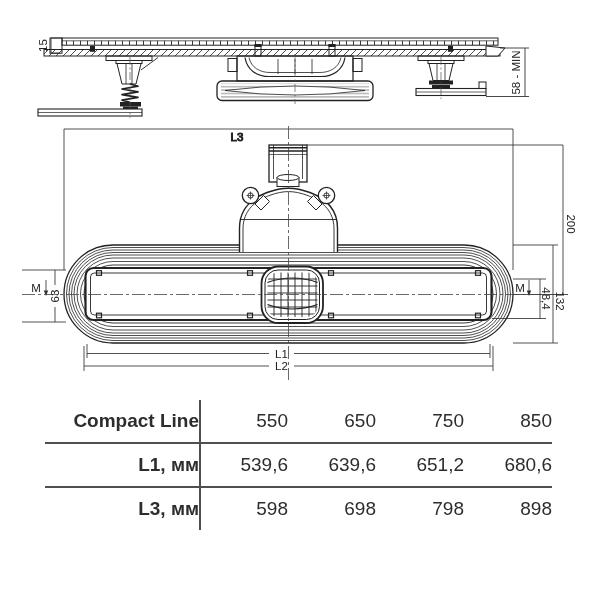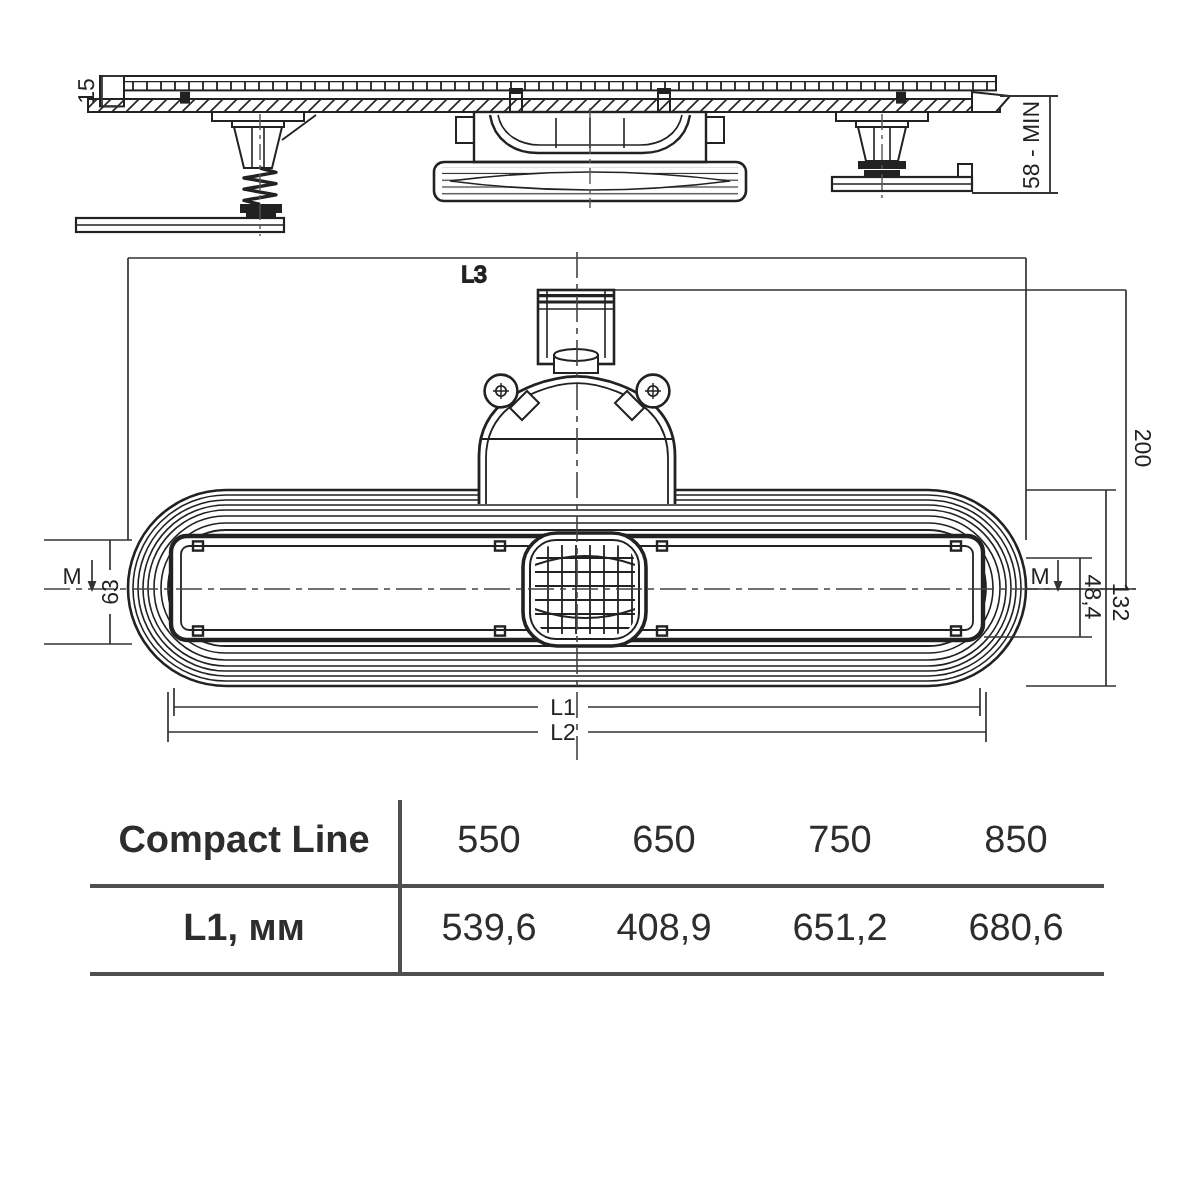--- a/index.html
+++ b/index.html
@@ -1,21 +1,21 @@
 <!DOCTYPE html>
 <html><head>
 <meta charset="utf-8">
 <style>
   html,body{margin:0;padding:0;background:#fff;}
   .canvas{position:relative;width:600px;height:600px;background:#fff;overflow:hidden;
           font-family:"Liberation Sans", sans-serif;}
   svg text{font-family:"Liberation Sans", sans-serif;fill:#222;font-size:11.5px;}
   table.spec{position:absolute;left:45px;top:400px;width:507px;border-collapse:collapse;
              table-layout:fixed;}
-  table.spec td{height:42px;text-align:center;vertical-align:middle;font-size:19px;
+  table.spec td{height:42px;text-align:right;vertical-align:middle;font-size:19px;
                 color:#2d2d2d;padding:0;}
   table.spec td.lbl{font-weight:bold;border-right:2px solid #4f4f4f;}
   table.spec tr.rule td{border-bottom:2px solid #4f4f4f;}
   table.spec col.c0{width:155px;}
   table.spec col.cn{width:88px;}
 </style>
 </head>
 <body>
 
 <div class="canvas">
@@ -215,20 +215,27 @@
         <tr class="rule">
     <td class="lbl">Compact Line</td>
     <td>550</td>
     <td>650</td>
     <td>750</td>
     <td>850</td>
   </tr>
   <tr class="rule">
     <td class="lbl">L1, мм</td>
     <td>539,6</td>
-    <td>408,9</td>
+    <td>639,6</td>
     <td>651,2</td>
     <td>680,6</td>
   </tr>
+  <tr>
+    <td class="lbl">L3, мм</td>
+    <td>598</td>
+    <td>698</td>
+    <td>798</td>
+    <td>898</td>
+  </tr>
 </tbody>
     </table>
 
 </div>
 
 </body></html>

